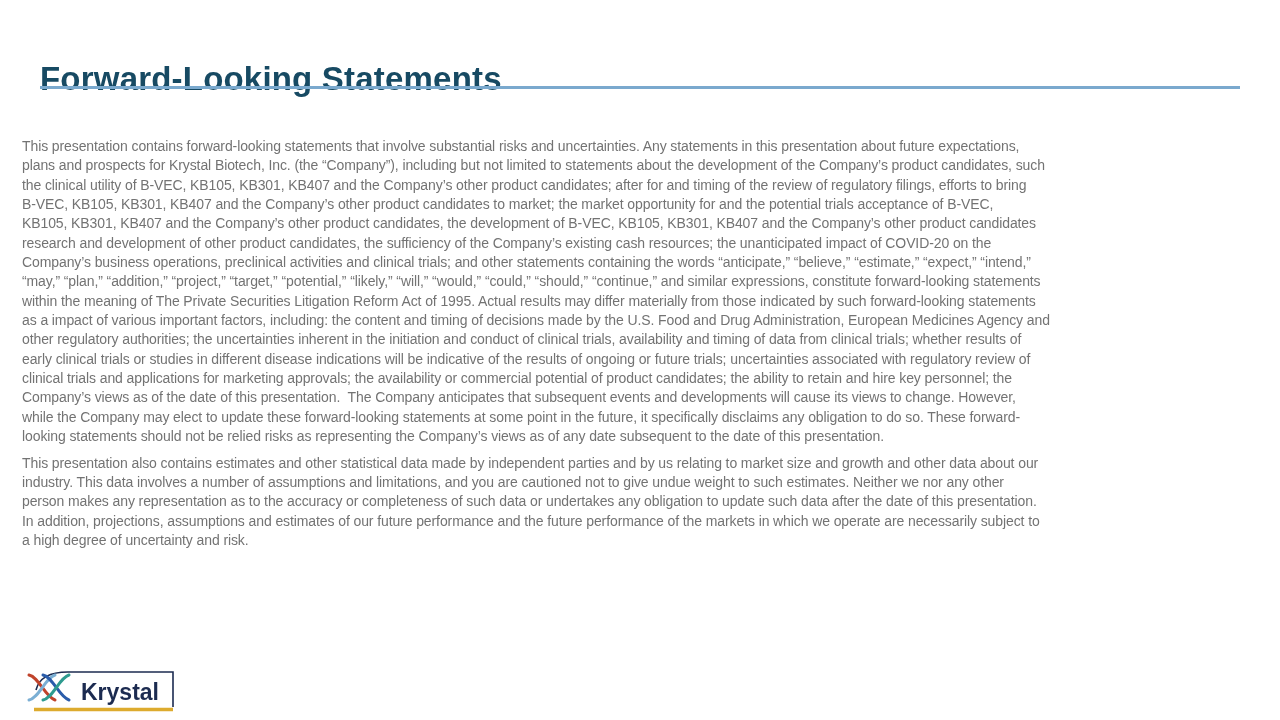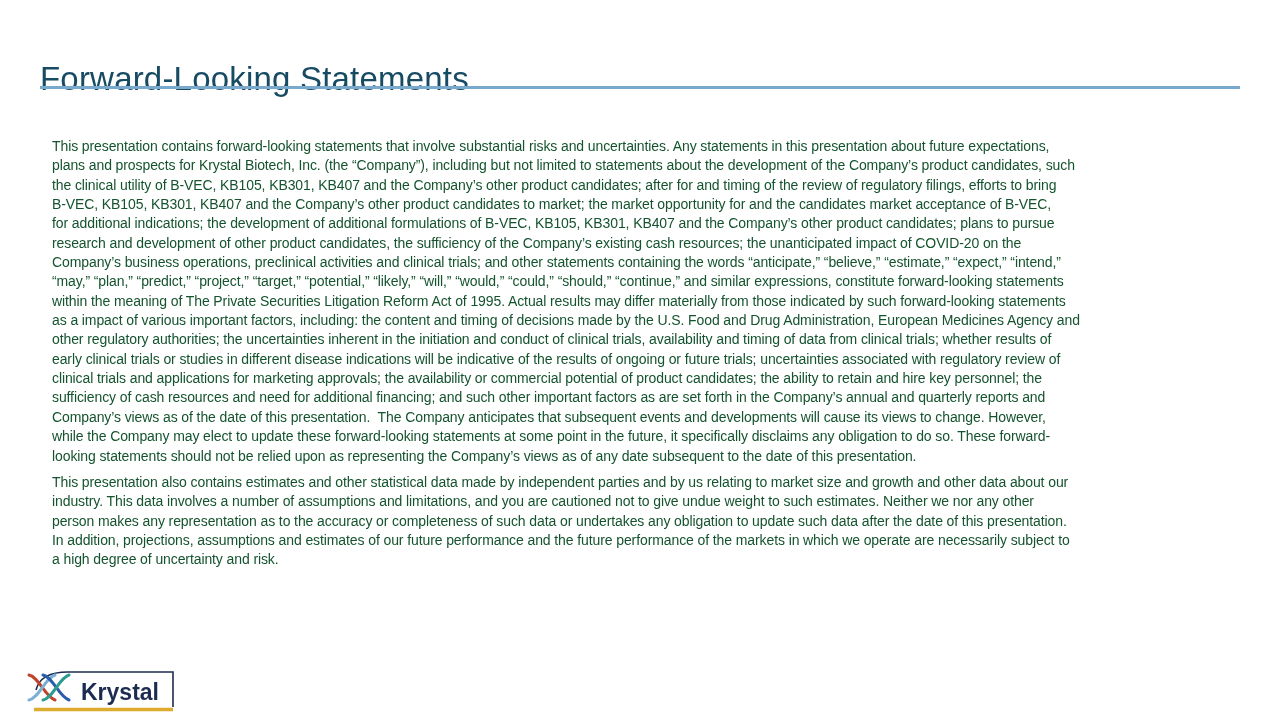--- a/index.html
+++ b/index.html
@@ -13,39 +13,39 @@
     width: 1280px;
     height: 720px;
     background: #ffffff;
     overflow: hidden;
   }
   .title {
     position: absolute;
     left: 40px;
     top: 38px;
     font-size: 33px;
-    font-weight: 400;
+    font-weight: 700;
     letter-spacing: 0.2px;
     color: #174a63;
     white-space: nowrap;
   }
   .title-rule {
     position: absolute;
     left: 40px;
     top: 86px;
     width: 1200px;
     height: 3px;
     background: #7aa9ce;
   }
   .body-text {
     position: absolute;
-    left: 52px;
+    left: 22px;
     top: 137px;
     width: 1210px;
-    color: #14532d;
+    color: #737373;
     font-size: 14px;
     letter-spacing: -0.1px;
   }
   .paragraph { margin: 0 0 7px 0; }
   .text-line {
     white-space: pre;
     line-height: 19.35px;
     height: 19.35px;
   }
   .logo {
@@ -64,34 +64,33 @@
 
   <h1 class="title">Forward-Looking Statements</h1>
 
   <div class="title-rule"></div>
 
   <div class="body-text">
     <div class="paragraph">
         <div class="text-line">This presentation contains forward-looking statements that involve substantial risks and uncertainties. Any statements in this presentation about future expectations,</div>
         <div class="text-line">plans and prospects for Krystal Biotech, Inc. (the “Company”), including but not limited to statements about the development of the Company’s product candidates, such</div>
         <div class="text-line">the clinical utility of B-VEC, KB105, KB301, KB407 and the Company’s other product candidates; after for and timing of the review of regulatory filings, efforts to bring</div>
-        <div class="text-line">B-VEC, KB105, KB301, KB407 and the Company’s other product candidates to market; the market opportunity for and the candidates market acceptance of B-VEC,</div>
-        <div class="text-line">for additional indications; the development of additional formulations of B-VEC, KB105, KB301, KB407 and the Company’s other product candidates; plans to pursue</div>
+        <div class="text-line">B-VEC, KB105, KB301, KB407 and the Company’s other product candidates to market; the market opportunity for and the potential trials acceptance of B-VEC,</div>
+        <div class="text-line">KB105, KB301, KB407 and the Company’s other product candidates, the development of B-VEC, KB105, KB301, KB407 and the Company’s other product candidates</div>
         <div class="text-line">research and development of other product candidates, the sufficiency of the Company’s existing cash resources; the unanticipated impact of COVID-20 on the</div>
         <div class="text-line">Company’s business operations, preclinical activities and clinical trials; and other statements containing the words “anticipate,” “believe,” “estimate,” “expect,” “intend,”</div>
-        <div class="text-line">“may,” “plan,” “predict,” “project,” “target,” “potential,” “likely,” “will,” “would,” “could,” “should,” “continue,” and similar expressions, constitute forward-looking statements</div>
+        <div class="text-line">“may,” “plan,” “addition,” “project,” “target,” “potential,” “likely,” “will,” “would,” “could,” “should,” “continue,” and similar expressions, constitute forward-looking statements</div>
         <div class="text-line">within the meaning of The Private Securities Litigation Reform Act of 1995. Actual results may differ materially from those indicated by such forward-looking statements</div>
         <div class="text-line">as a impact of various important factors, including: the content and timing of decisions made by the U.S. Food and Drug Administration, European Medicines Agency and</div>
         <div class="text-line">other regulatory authorities; the uncertainties inherent in the initiation and conduct of clinical trials, availability and timing of data from clinical trials; whether results of</div>
         <div class="text-line">early clinical trials or studies in different disease indications will be indicative of the results of ongoing or future trials; uncertainties associated with regulatory review of</div>
         <div class="text-line">clinical trials and applications for marketing approvals; the availability or commercial potential of product candidates; the ability to retain and hire key personnel; the</div>
-        <div class="text-line">sufficiency of cash resources and need for additional financing; and such other important factors as are set forth in the Company’s annual and quarterly reports and</div>
         <div class="text-line">Company’s views as of the date of this presentation.  The Company anticipates that subsequent events and developments will cause its views to change. However,</div>
         <div class="text-line">while the Company may elect to update these forward-looking statements at some point in the future, it specifically disclaims any obligation to do so. These forward-</div>
-        <div class="text-line">looking statements should not be relied upon as representing the Company’s views as of any date subsequent to the date of this presentation.</div>
+        <div class="text-line">looking statements should not be relied risks as representing the Company’s views as of any date subsequent to the date of this presentation.</div>
       </div>
     <div class="paragraph">
         <div class="text-line">This presentation also contains estimates and other statistical data made by independent parties and by us relating to market size and growth and other data about our</div>
         <div class="text-line">industry. This data involves a number of assumptions and limitations, and you are cautioned not to give undue weight to such estimates. Neither we nor any other</div>
         <div class="text-line">person makes any representation as to the accuracy or completeness of such data or undertakes any obligation to update such data after the date of this presentation.</div>
         <div class="text-line">In addition, projections, assumptions and estimates of our future performance and the future performance of the markets in which we operate are necessarily subject to</div>
         <div class="text-line">a high degree of uncertainty and risk.</div>
       </div>
   </div>
 

